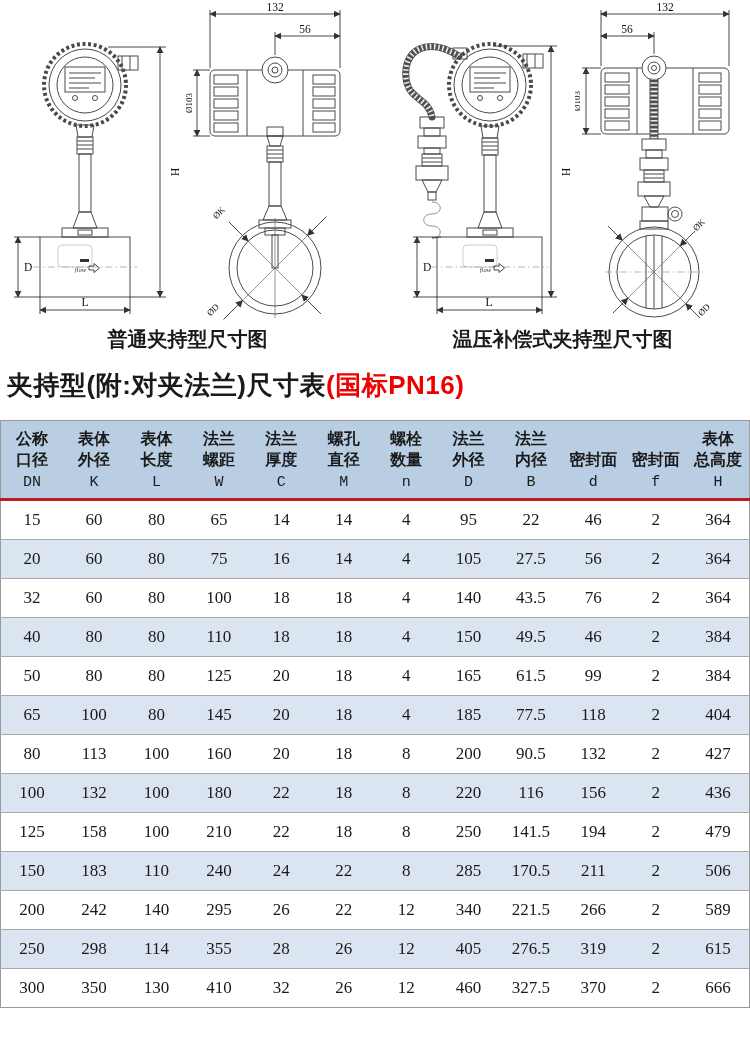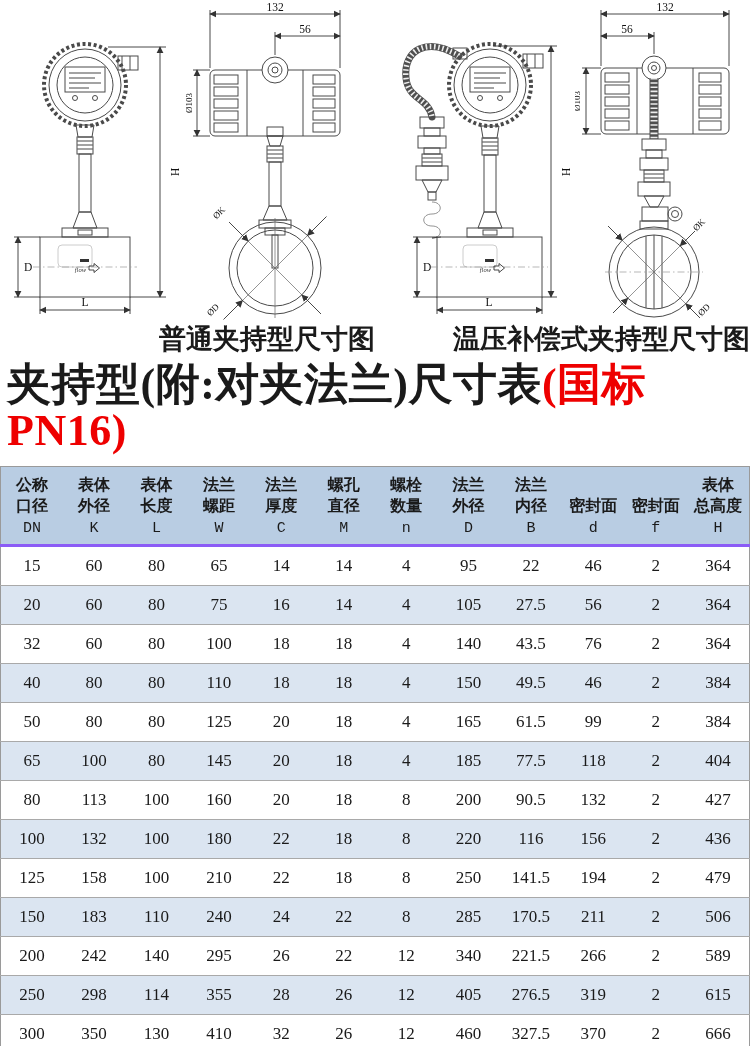--- a/index.html
+++ b/index.html
@@ -18,27 +18,27 @@
   .dt{font-family:"Liberation Serif",serif;font-size:11.5px;fill:#111;}
   .dts{font-family:"Liberation Serif",serif;font-size:9px;fill:#111;}
   .flowt{font-family:"Liberation Serif",serif;font-size:6.5px;font-style:italic;fill:#333;}
   .hose1{stroke:#4f4f4f;stroke-width:7;fill:none;stroke-linecap:round;}
   .hose2{stroke:#ececec;stroke-width:5.5;fill:none;stroke-dasharray:1.6 2.6;}
   .hose1v{stroke:#4f4f4f;stroke-width:9;fill:none;}
   .hose2v{stroke:#ececec;stroke-width:7;fill:none;stroke-dasharray:1.6 2.6;}
 
   
   .captions{display:flex;margin-top:2px;}
-  .caption{width:375px;text-align:right;font-size:27px;font-weight:bold;line-height:30px;}
-  .title{font-size:44px;font-weight:bold;margin:8px 0 12px;padding-left:7px;letter-spacing:.5px;line-height:46px;font-family:Liberation Serif, serif;}
+  .caption{width:375px;text-align:center;font-size:20px;font-weight:bold;line-height:30px;}
+  .title{font-size:26px;font-weight:bold;margin:8px 0 12px;padding-left:7px;letter-spacing:.5px;line-height:46px;}
   .title .red{color:#ee0000;}
 
   
   table{width:100%;border-collapse:collapse;table-layout:fixed;border:1px solid #9a9a9a;}
-  thead th{background:#b9cde3;border-bottom:3px solid #8b5cf6;padding:7px 0 5px;vertical-align:top;}
+  thead th{background:#b9cde3;border-bottom:3px solid #b91c1c;padding:7px 0 5px;vertical-align:top;}
   .h-cn{font-size:16px;line-height:21px;min-height:21px;font-weight:bold;}
   .h-sym{font-family:Liberation Mono, monospace;font-size:15px;font-weight:normal;line-height:20px;margin-top:3px;text-align:center;}
   tbody td{height:36px;text-align:center;font-family:"Liberation Serif",serif;font-size:17px;border-top:1px solid #a9a9a9;}
   tbody tr:nth-child(even){background:#dbe5f1;}
 </style>
 </head>
 <body>
 
 <div class="diagrams">
 

